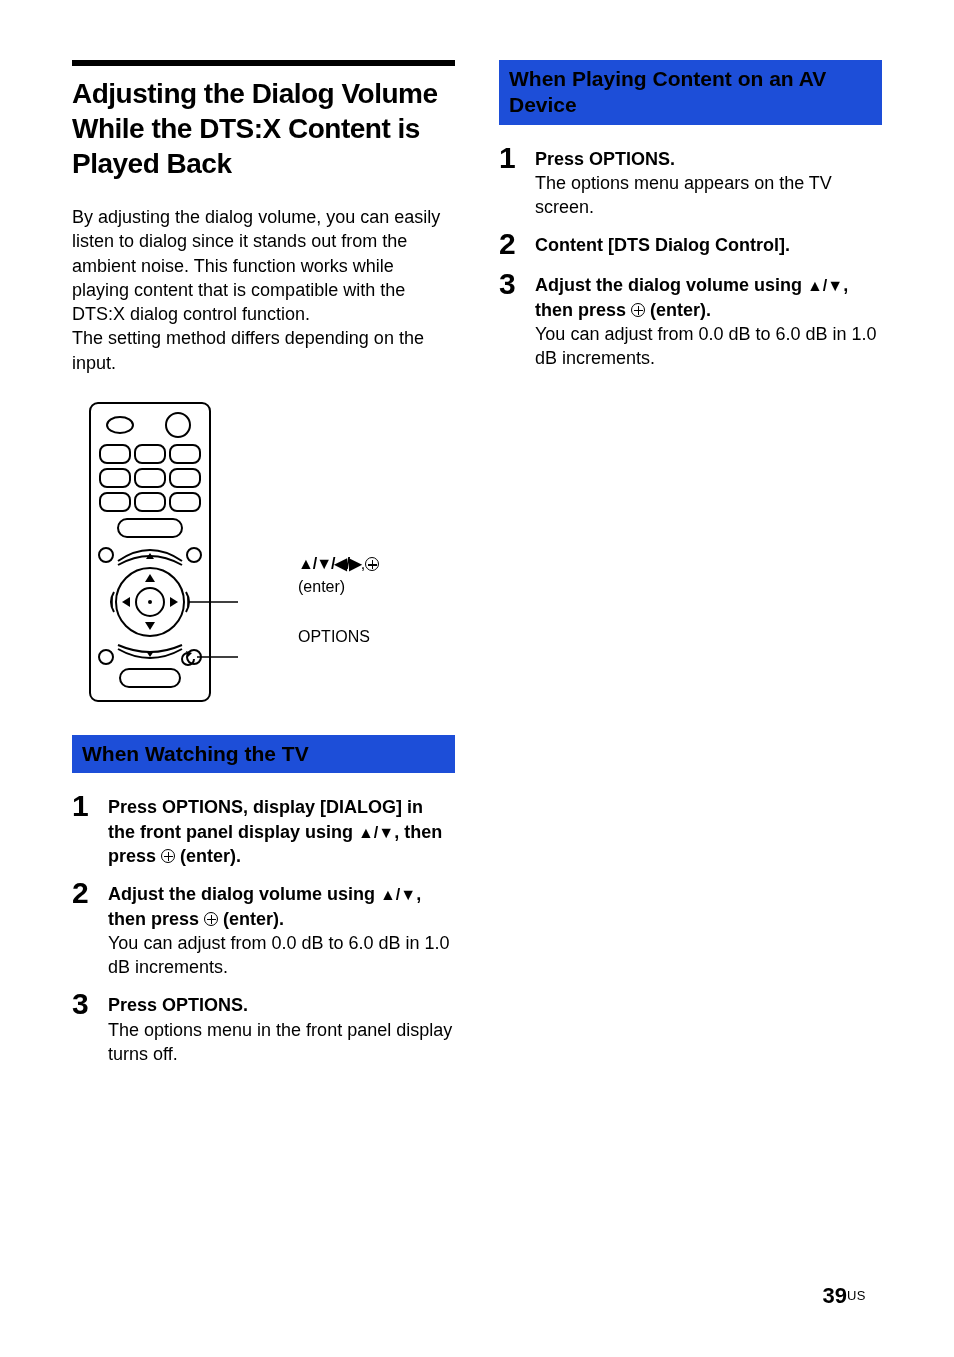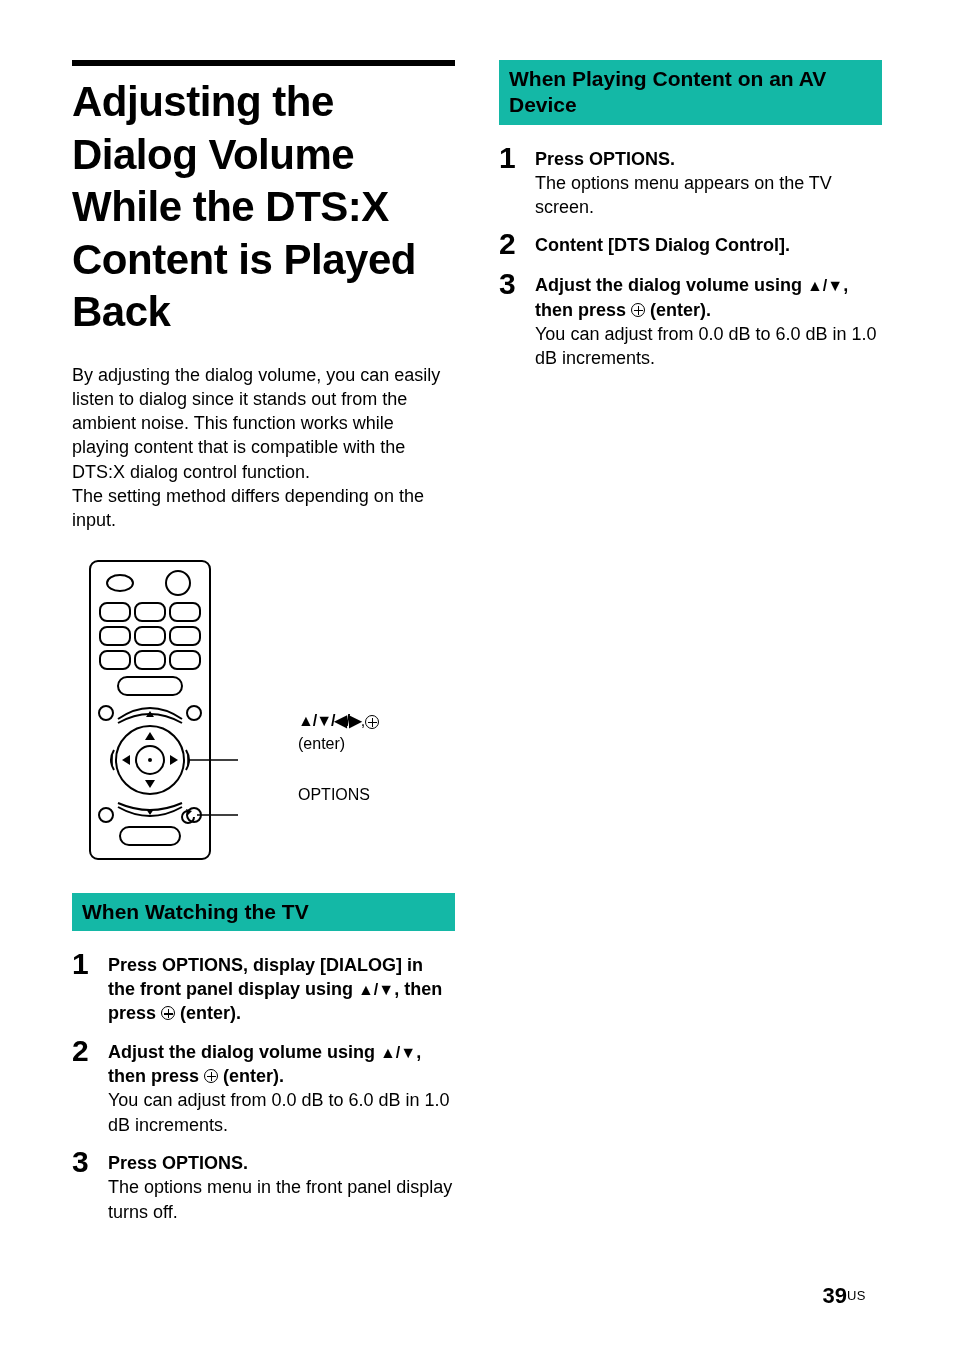--- a/index.html
+++ b/index.html
@@ -19,21 +19,21 @@
   .col {
     flex: 1 1 0;
     min-width: 0;
   }
   .rule {
     border-top: 6px solid #000;
     margin-bottom: 10px;
     width: 100%;
   }
   h1.title {
-    font-size: 42px;
+    font-size: 28px;
     font-weight: 700;
     line-height: 1.25;
     letter-spacing: -0.5px;
     margin-bottom: 24px;
     font-stretch: condensed;
   }
   p.intro {
     font-size: 18px;
     line-height: 1.35;
     margin-bottom: 4px;
@@ -51,21 +51,21 @@
     font-size: 16px;
     line-height: 1.3;
   }
   .remote-label-row {
     display: flex;
     align-items: center;
     margin-bottom: 2px;
   }
   .remote-label-row.spaced { margin-top: 30px; }
   .subhead {
-    background: #14b8a6;
+    background: #1d4ed8;
     font-size: 21px;
     font-weight: 700;
     padding: 6px 10px 6px 10px;
     margin-bottom: 18px;
     line-height: 1.25;
   }
   ol.steps {
     list-style: none;
     padding: 0;
     margin: 0 0 0 0;

